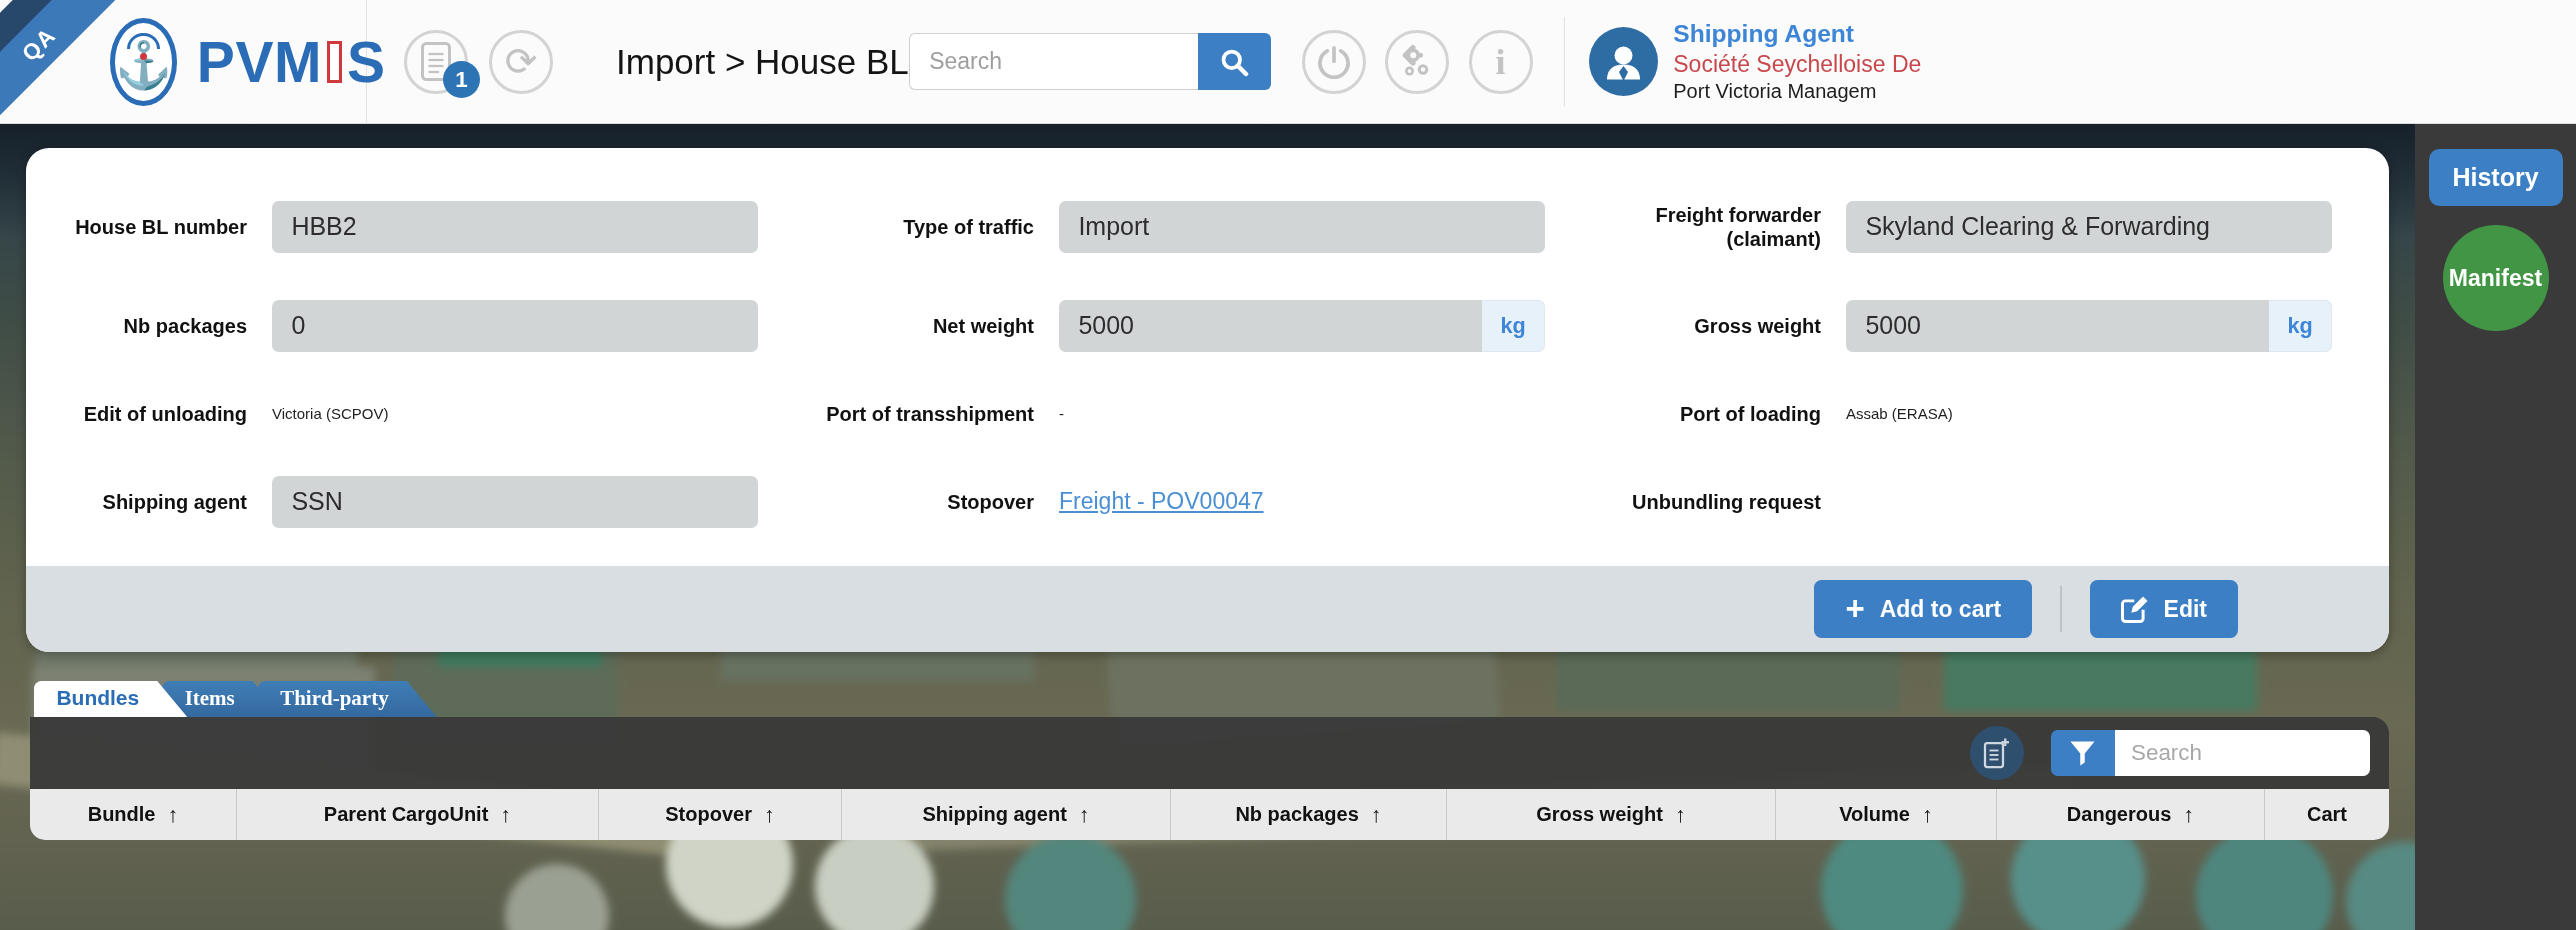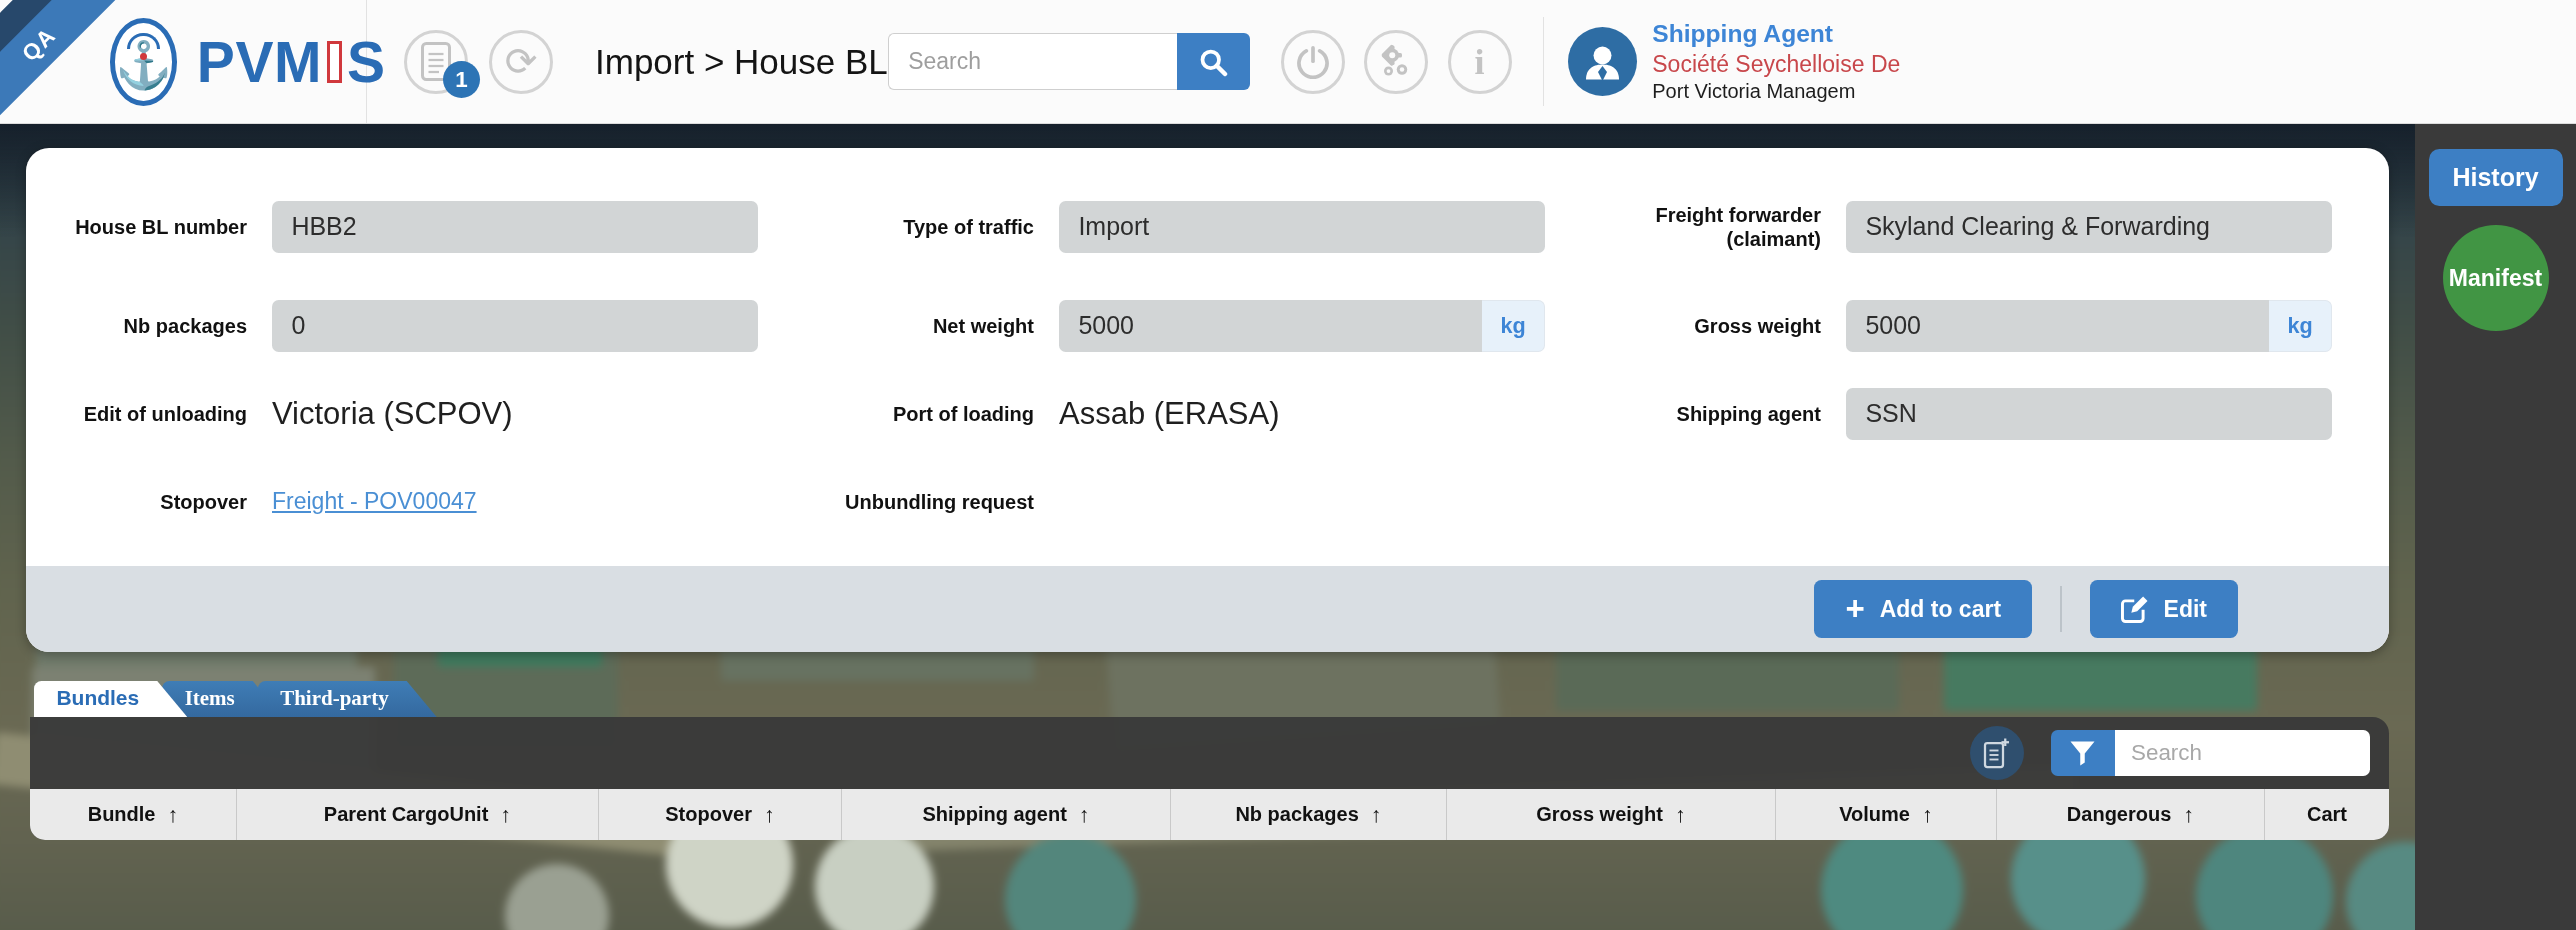--- a/index.html
+++ b/index.html
@@ -16,21 +16,21 @@
   .ribbon-band span { color:#fff; font-weight:bold; font-size:22.4px; letter-spacing:1.5px; }
   .logo-circle { width:88px; height:88px; border:5.2px solid #2a6cb5; border-radius:50%; margin-left:110px; display:flex; align-items:center; justify-content:center; flex-direction:column; position:relative; background:#fff; }
   .logo-anchor { font-size:46px; color:#2a6cb5; line-height:1; margin-top:6px; }
   .logo-arcs { position:absolute; top:10.4px; width:33px; height:16.4px; border:3.7px solid #2a6cb5; border-bottom:none; border-radius:33px 33px 0 0; }
   .logo-dot { position:absolute; top:30px; width:7.5px; height:7.5px; background:#d0383c; border-radius:50%; }
   .wordmark { font-size:57px; font-weight:bold; color:#2a6cb5; margin-left:19.4px; letter-spacing:0.7px; display:flex; align-items:center; }
   .i-box { display:inline-block; width:15.7px; height:42px; border:3.7px solid #d0383c; background:#fff; margin:0 4.5px; }
   .hdr-icons { display:flex; align-items:center; gap:21px; margin-left:37px; }
   .circle-btn { position:relative; width:64px; height:64px; border:3.7px solid #d3d3d3; border-radius:50%; display:flex; align-items:center; justify-content:center; color:#c3c3c3; background:#fbfbfb; }
   .badge { position:absolute; right:-15px; bottom:-7.5px; width:37px; height:37px; background:#2d74b5; color:#fff; border-radius:50%; display:flex; align-items:center; justify-content:center; font-size:22.4px; font-weight:bold; z-index:2; }
-  .page-title { font-size:35px; color:#141414; margin-left:42px; font-weight:400; white-space:nowrap; }
+  .page-title { font-size:35px; color:#141414; margin-left:63px; font-weight:400; white-space:nowrap; }
   .hdr-search { display:flex; margin-left:auto; }
   .hdr-search input { width:289px; height:57px; border:0.7px solid #cfcfcf; border-right:none; border-radius:6px 0 0 6px; font-size:23px; padding:0 19.4px; color:#444; background:#fff; outline:none; }
   .hdr-search input::placeholder { color:#9e9e9e; }
   .hdr-search .search-btn { width:73px; height:57px; background:#3d7fc4; border:none; border-radius:0 6px 6px 0; display:flex; align-items:center; justify-content:center; cursor:pointer; }
   .hdr-right-icons { display:flex; align-items:center; gap:19.4px; margin:0 31px; }
   .hdr-divider { width:0.7px; height:89px; background:#e2e2e2; }
   .user-zone { display:flex; align-items:center; margin-left:25px; min-width:0; flex:1; overflow:hidden; }
   .avatar { width:69px; height:69px; border-radius:50%; background:#2e6da4; display:flex; align-items:center; justify-content:center; flex:0 0 auto; }
   .user-text { margin-left:15px; line-height:1.25; white-space:nowrap; }
   .user-role { color:#3d85d6; font-weight:bold; font-size:24.6px; }
@@ -54,21 +54,21 @@
   
   .card { position:absolute; left:26px; top:24px; width:2363px; height:504px; background:#fff; border-radius:23px; z-index:10; box-shadow:0 2.2px 10.4px rgba(0,0,0,.3); display:flex; flex-direction:column; overflow:hidden; }
   .fgrid { display:grid; grid-template-columns:787px 787px 789px; grid-template-rows:103px 95px 81px 95px; padding-top:27px; }
   .fcell { display:flex; align-items:center; }
   .flabel { flex:0 0 246px; text-align:right; padding-right:25px; font-weight:bold; font-size:20px; color:#111; line-height:1.2; }
   .fctrl { width:486px; display:flex; align-items:center; }
   .finput { width:100%; height:52px; background:#d2d5d6; border:none; border-radius:6.7px; font-size:25px; color:#2d2d2d; padding:0 19.4px; font-family:inherit; }
   .unit-group { display:flex; width:100%; }
   .unit-group .finput { border-radius:6.7px 0 0 6.7px; }
   .unit-addon { flex:0 0 63px; height:52px; background:#e7f1fa; color:#3d85d6; font-weight:bold; font-size:21.6px; display:flex; align-items:center; justify-content:center; border-radius:0 6.7px 6.7px 0; border:0.7px solid #e0e7ee; border-left:none; }
-  .fplain { font-size:31px; color:#1f1f1f; }
+  .fplain { font-size:15px; color:#1f1f1f; }
   .flink { font-size:23px; color:#4a8fd4; text-decoration:underline; }
   .card-footer { margin-top:auto; height:86px; background:#d9dee3; display:flex; align-items:center; justify-content:flex-end; padding-right:151px; }
   .btn-primary { height:58px; background:#3d7fc4; color:#fff; font-weight:bold; font-size:23px; border:none; border-radius:7.5px; display:flex; align-items:center; padding:0 31px; cursor:pointer; font-family:inherit; }
   .btn-plus { font-size:33px; font-weight:bold; margin-right:15px; line-height:0; }
   .footer-divider { width:1.5px; height:46px; background:#bcc3c9; margin:0 28px; }
   .btn-edit svg { margin-right:15px; }
 
   
   .tabs { position:absolute; left:34px; top:557px; height:36px; display:flex; z-index:12; }
   .tab { position:relative; height:36px; font-weight:bold; font-size:21px; display:flex; align-items:flex-start; padding:5.2px 48px 0 22.4px; clip-path:polygon(0 0,calc(100% - 30px) 0,100% 100%,0 100%); border-top-left-radius:7.5px; margin-right:-25px; }
@@ -273,20 +273,26 @@
           </div>
         </div>
 
         <div class="fcell">
           <div class="flabel">Edit of unloading</div>
           <div class="fctrl">
               <div class="fplain">Victoria (SCPOV)</div>
             </div>
         </div>
         <div class="fcell">
+          <div class="flabel">Port of transshipment</div>
+          <div class="fctrl">
+              <div class="fplain">-</div>
+            </div>
+        </div>
+        <div class="fcell">
           <div class="flabel">Port of loading</div>
           <div class="fctrl">
               <div class="fplain">Assab (ERASA)</div>
             </div>
         </div>
 
         <div class="fcell">
           <div class="flabel">Shipping agent</div>
           <div class="fctrl">
               <input class="finput" readonly="" value="SSN" style="">

